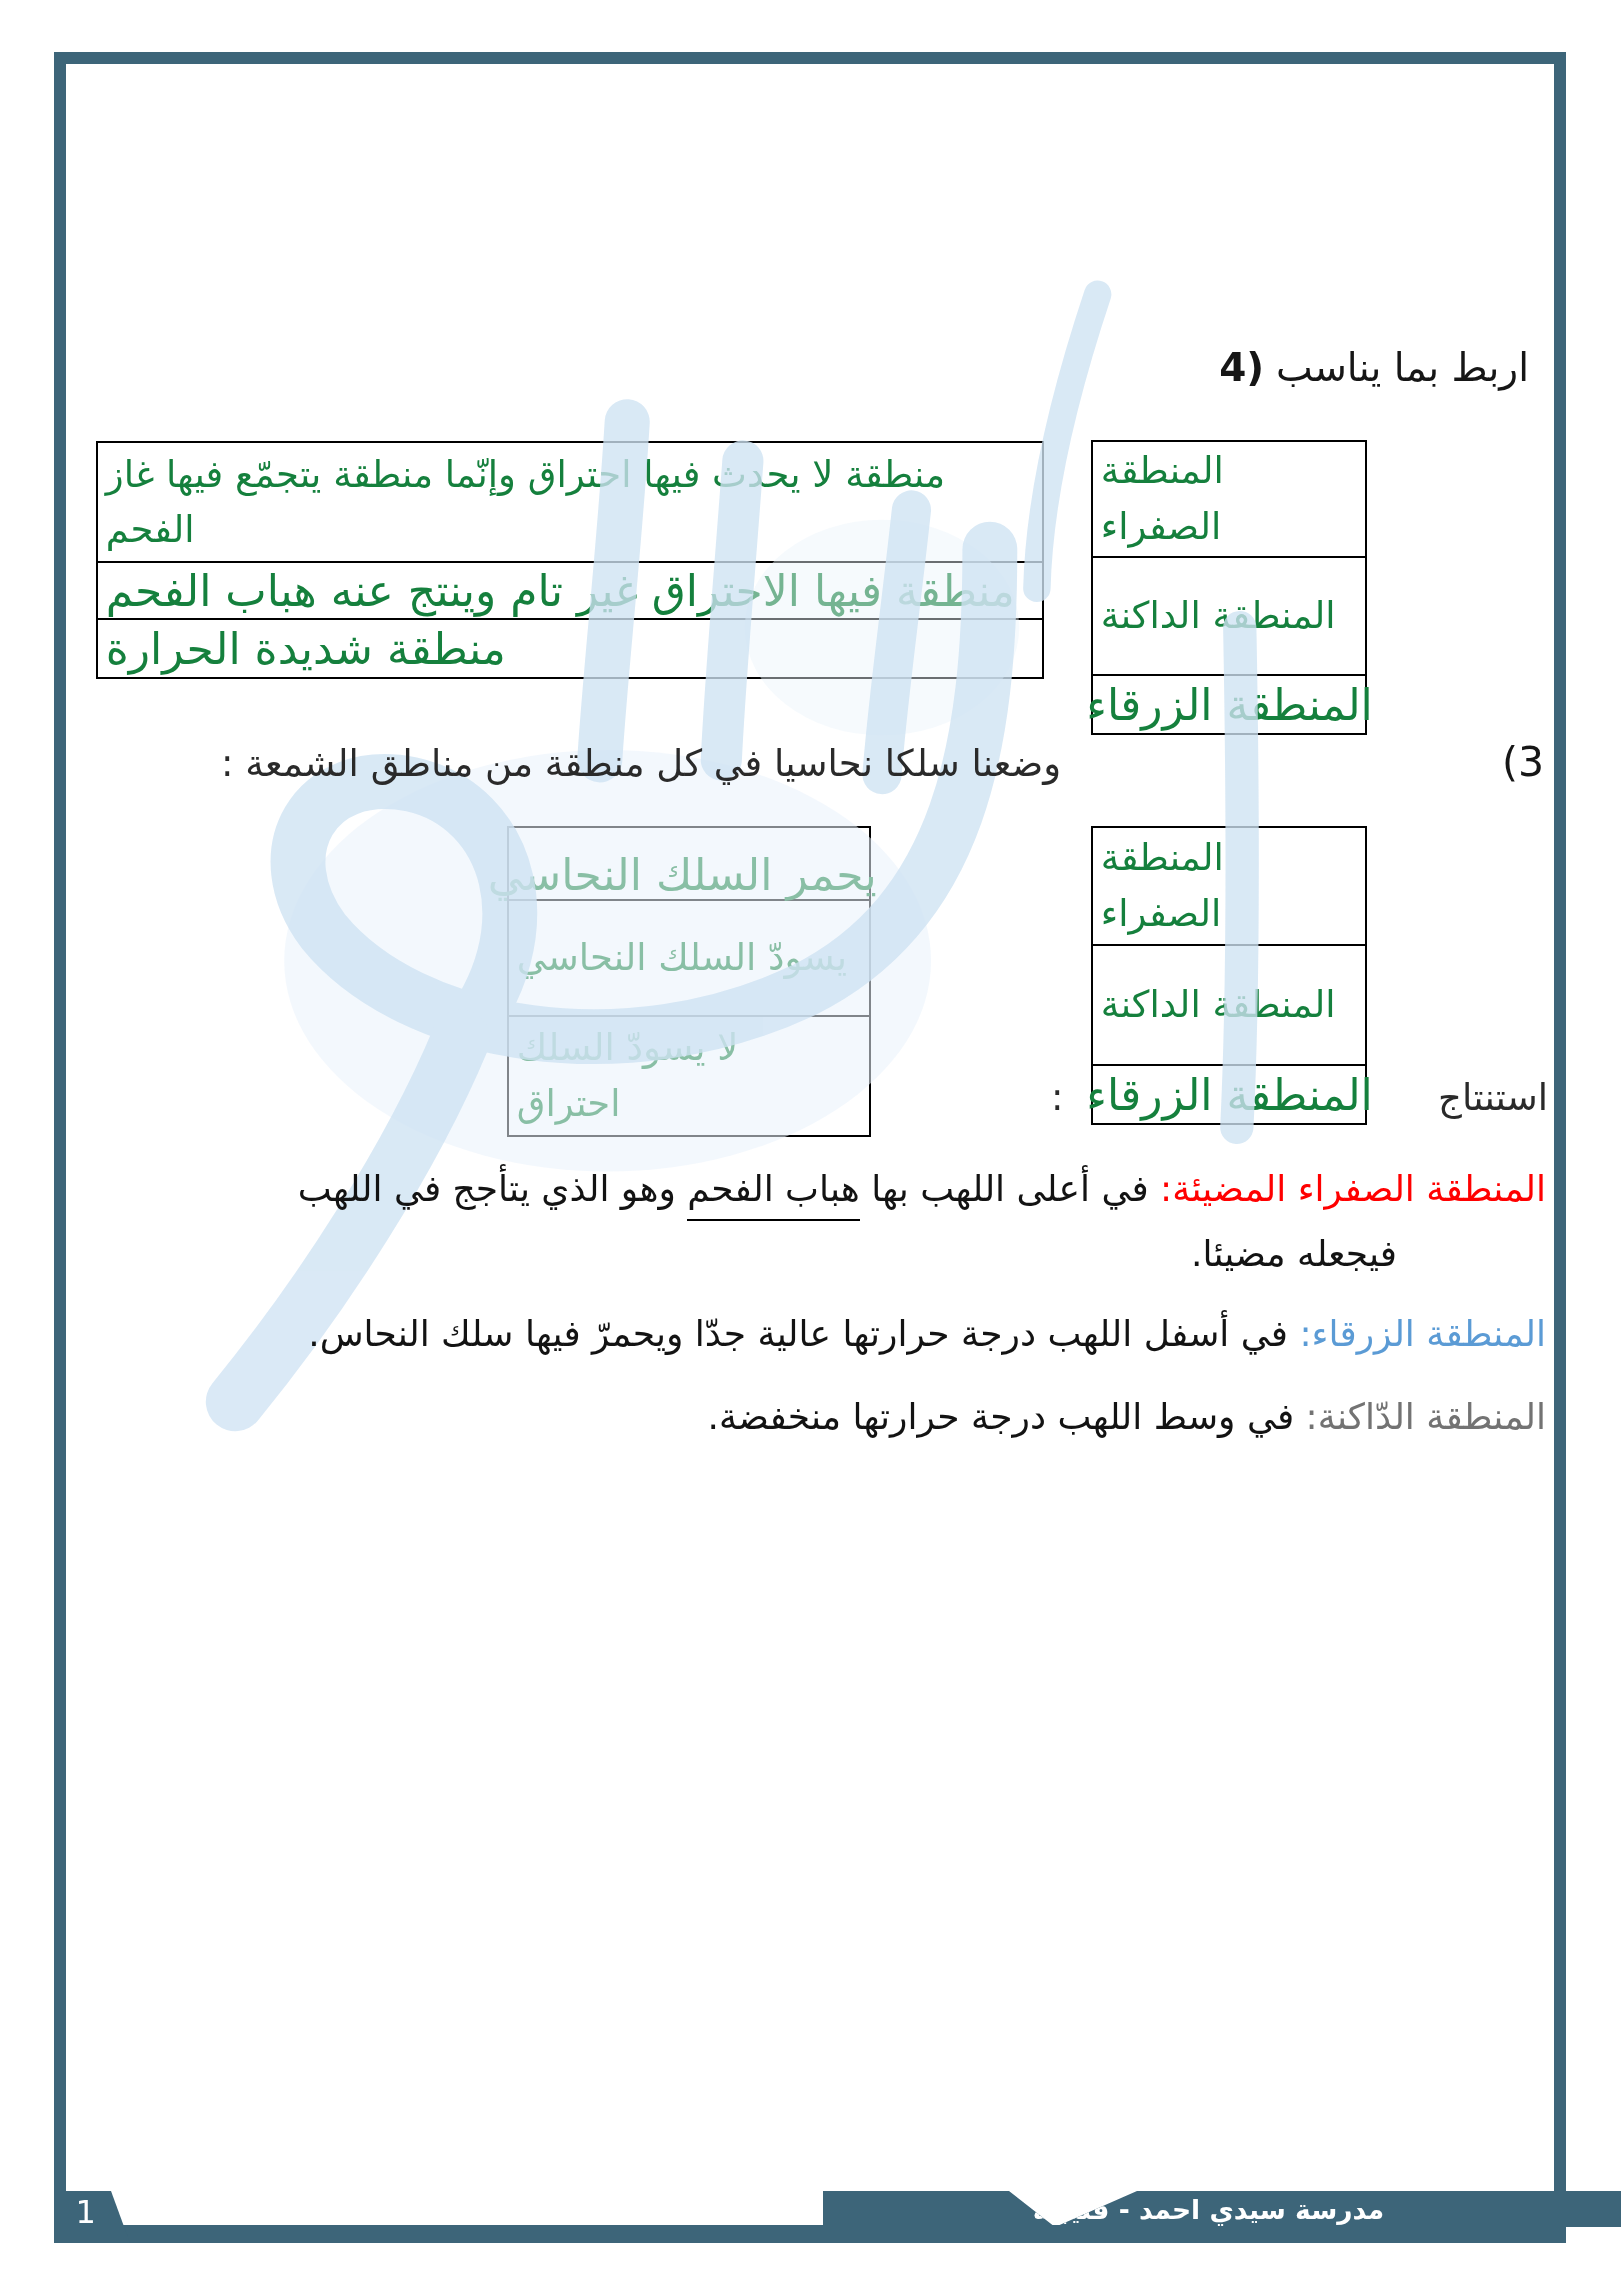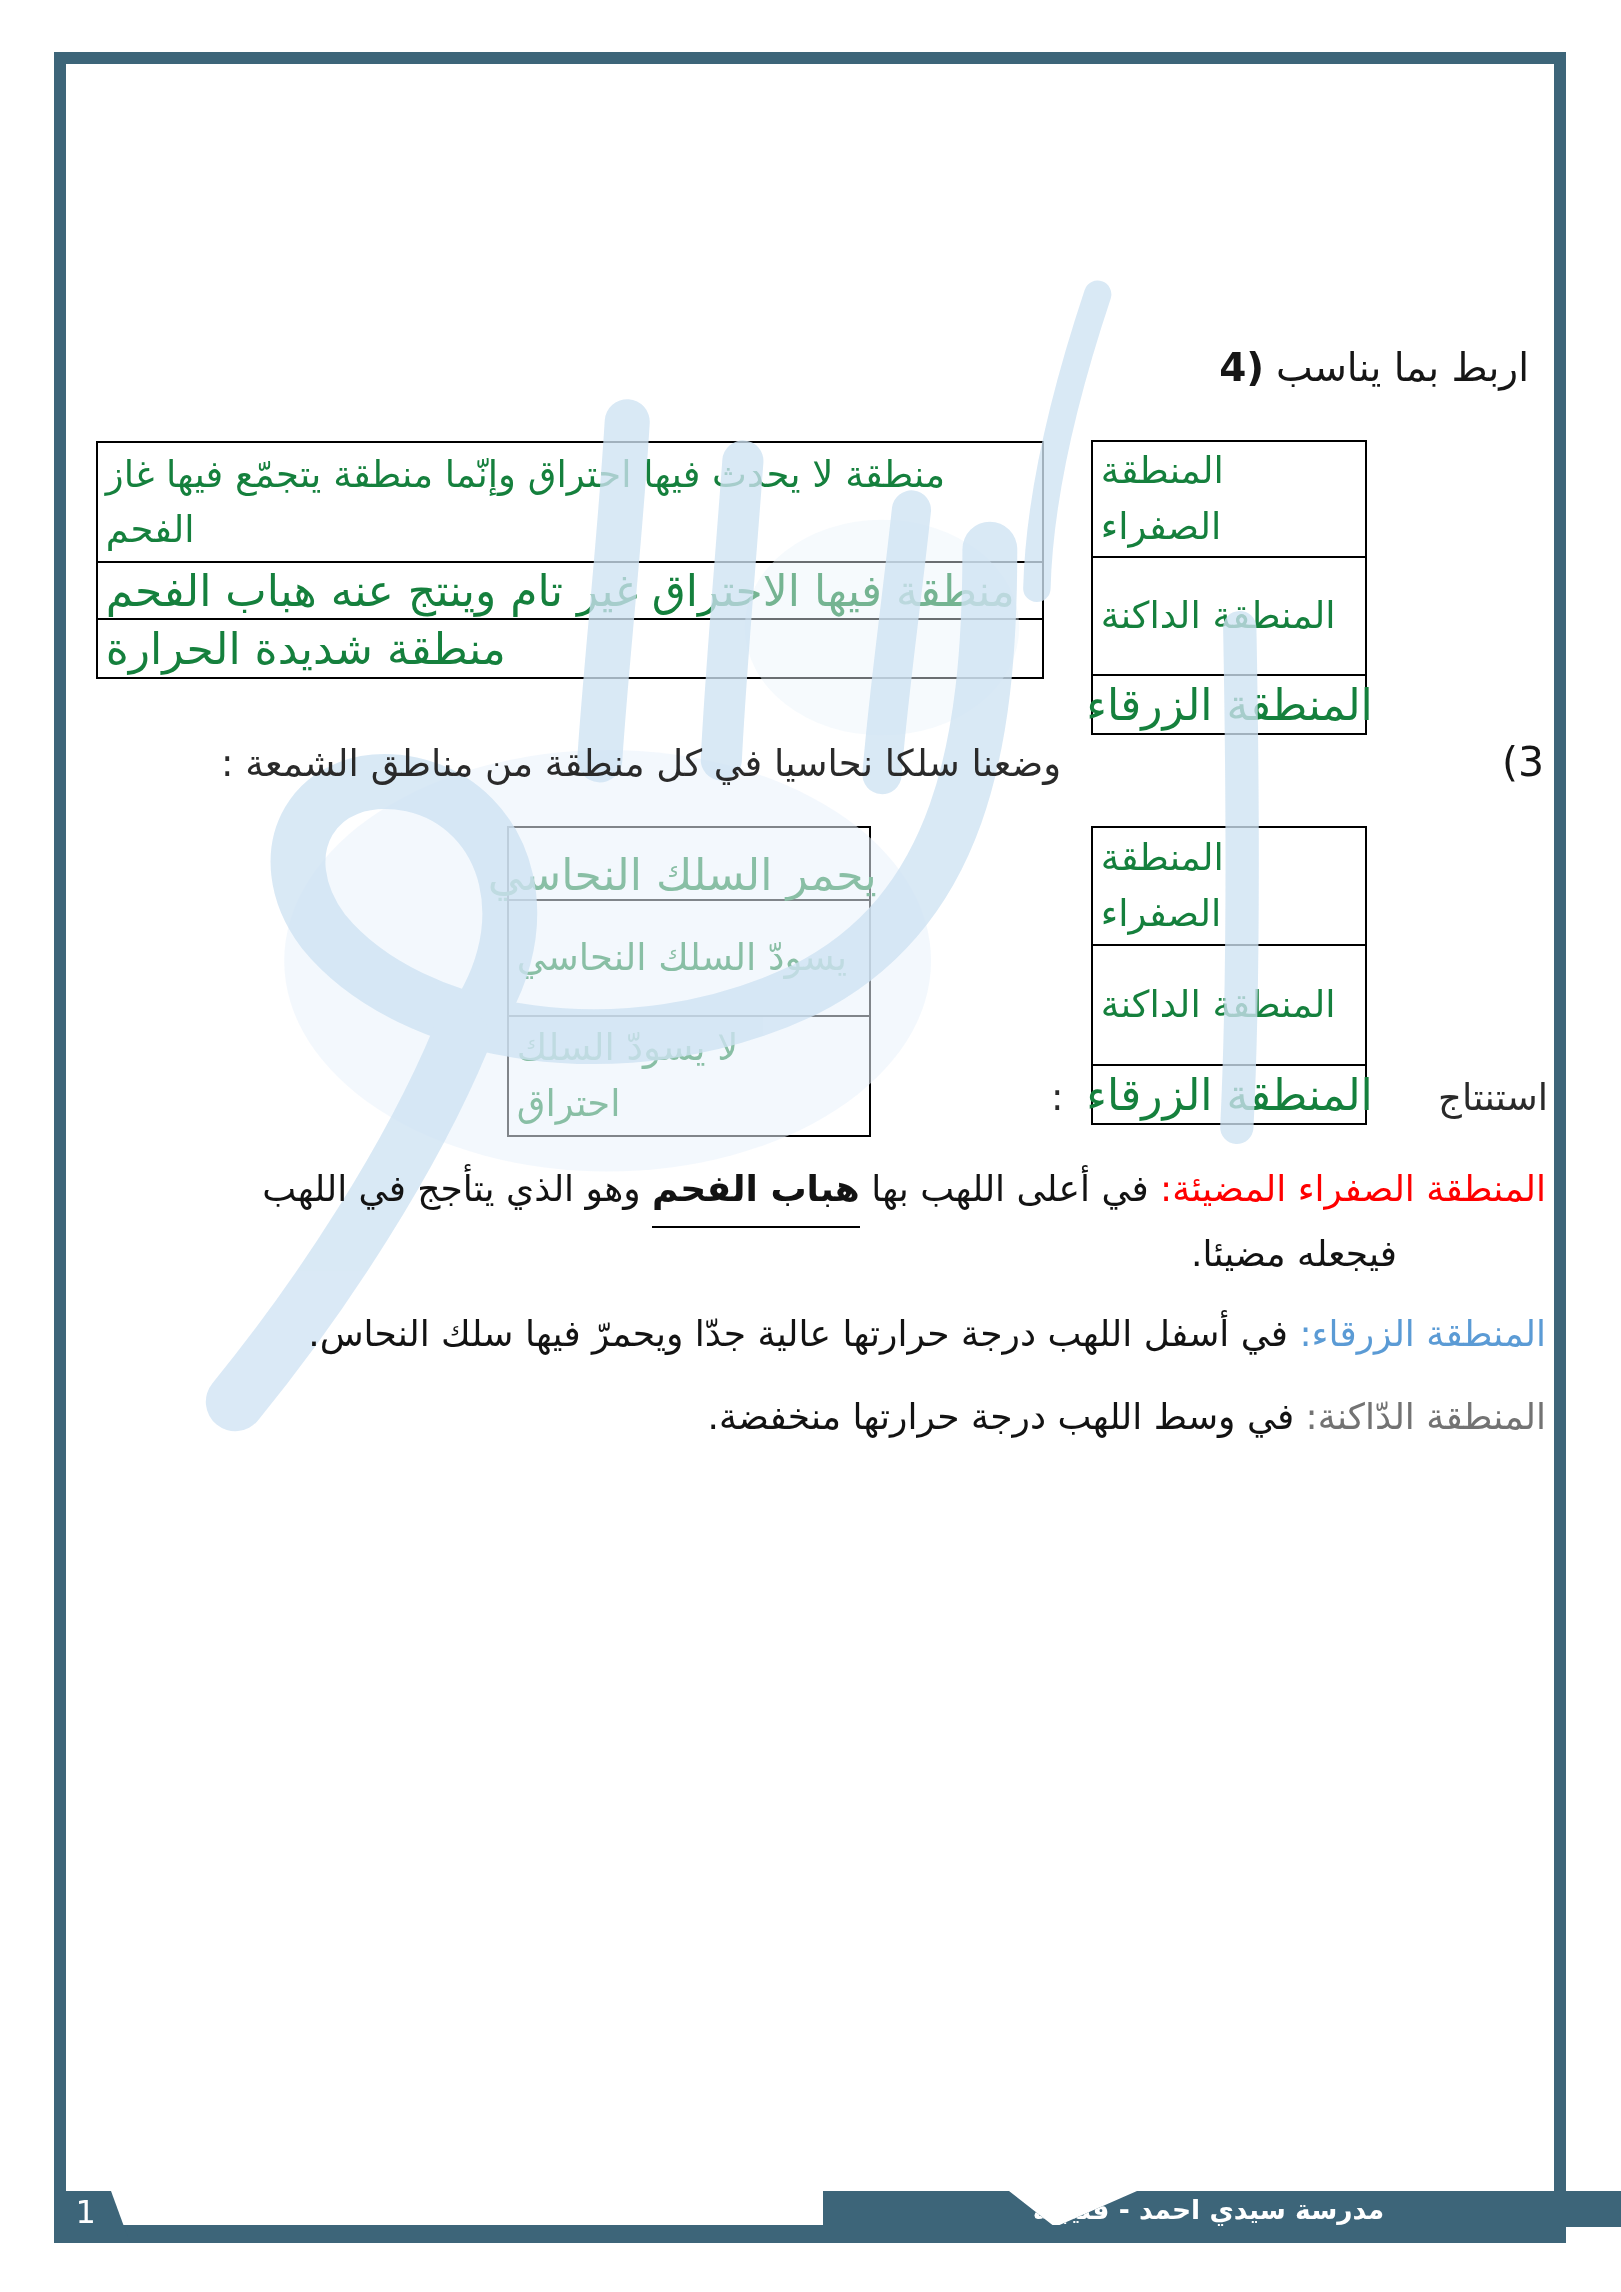--- a/index.html
+++ b/index.html
@@ -22,21 +22,21 @@
   .row{box-sizing:border-box;border-top:2.9px solid #000;display:flex;align-items:center;}
   .row:first-child{border-top:none;}
   .cell{width:100%;direction:rtl;text-align:left;font-size:37px;line-height:56px;
         padding:2px 15.7px 2px 7.8px;color:#15803d;}
   .cell.nowrap{white-space:nowrap;font-size:44px;}
   
   .concl{direction:rtl;white-space:nowrap;font-size:36px;color:#131313;}
   .lbl-red{color:#FF0000;}
   .lbl-blue{color:#5B9BD5;}
   .lbl-gray{color:#737373;}
-  .u{border-bottom:2.9px solid #000;padding-bottom:17px;font-weight:bold;}
+  .u{border-bottom:2.9px solid #000;padding-bottom:10px;}
   .estintaj{right:73px;top:1076px;font-size:37px;direction:rtl;color:#2a2a2a;}
   .colon{left:1051px;top:1076px;font-size:37px;color:#2a2a2a;}
   
   .band{position:absolute;left:54px;top:2225px;width:1512px;height:17.6px;background:#3D6579;z-index:3;}
   .school-bar{position:absolute;left:823px;top:2191px;width:845px;height:36px;background:#3D6579;z-index:3;
               clip-path:polygon(0 0,186px 0,232px 100%,314px 0,100% 0,100% 100%,0 100%);
               display:flex;align-items:center;justify-content:center;padding-right:74px;box-sizing:border-box;}
   .school-txt{direction:rtl;color:#fff;font-weight:bold;font-size:26.5px;white-space:nowrap;}
   .pagenum-box{position:absolute;left:54px;top:2191px;width:78px;height:52px;background:#3D6579;z-index:4;
                clip-path:polygon(0 0,57px 0,76px 100%,0 100%);

